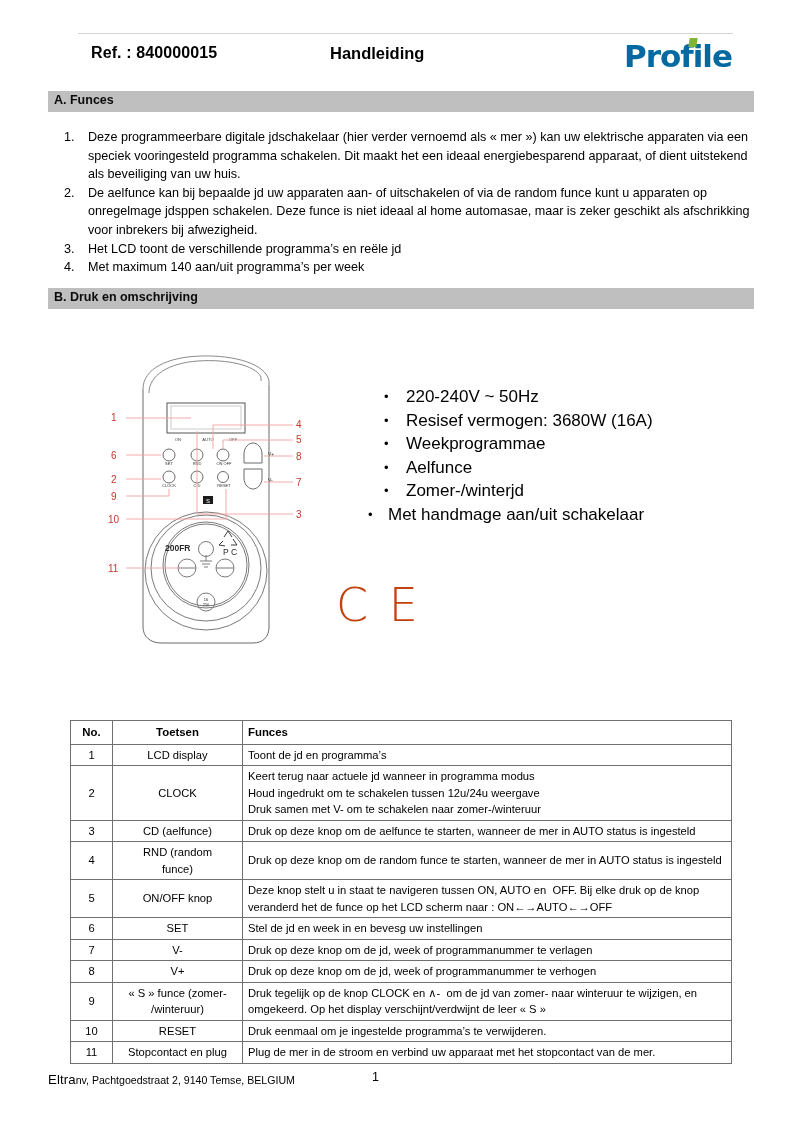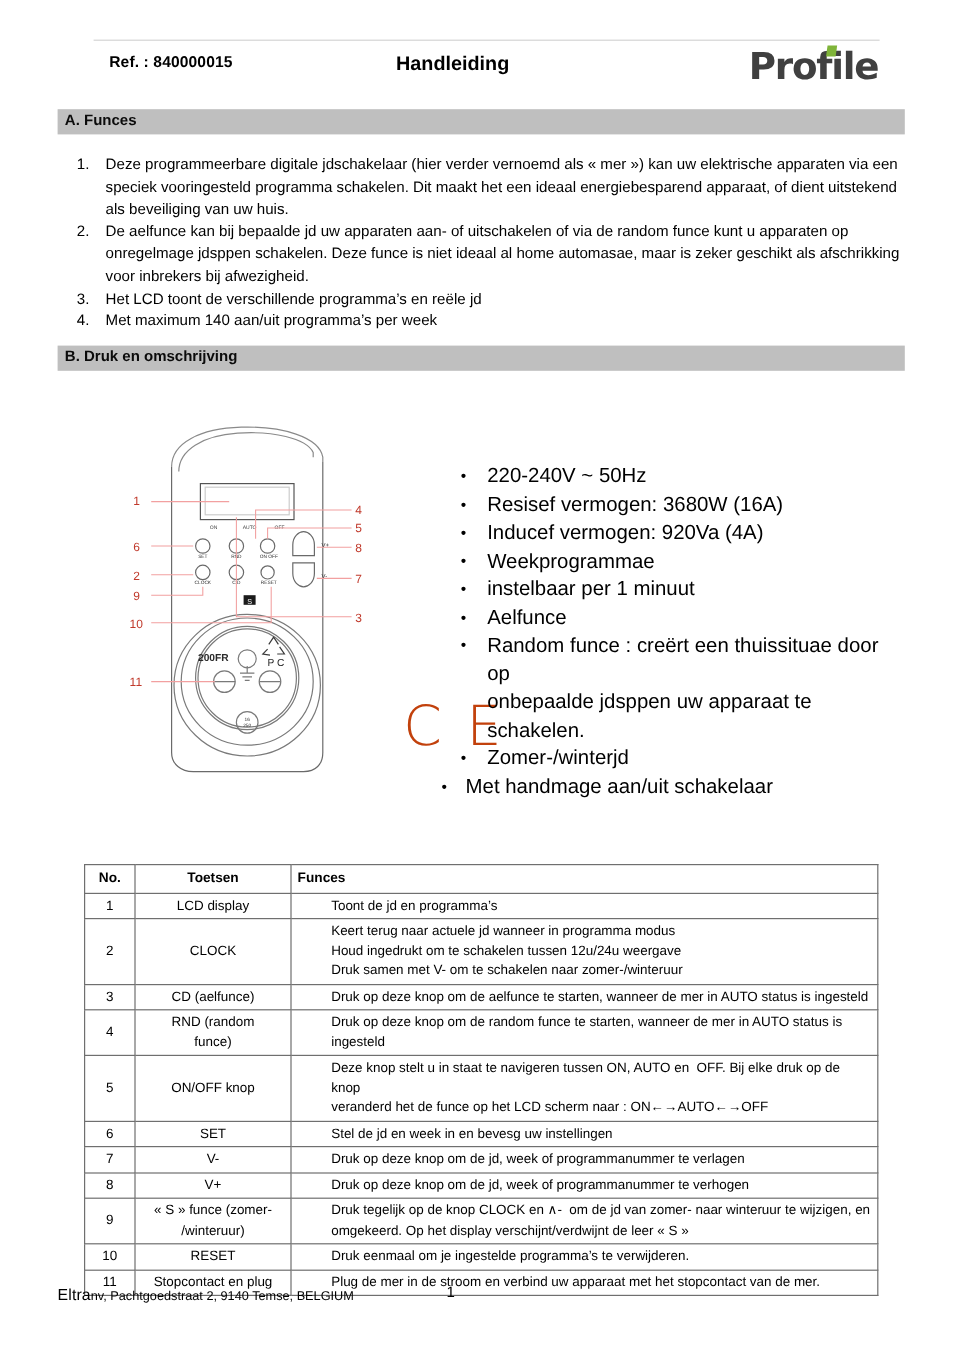--- a/index.html
+++ b/index.html
@@ -22,37 +22,37 @@
     position: absolute;
     left: 78px; top: 33px; width: 655px; height: 1px;
     background: #d4d4d4;
   }
   .header-row {
     position: absolute;
     left: 78px; top: 44px; width: 660px; height: 36px;
   }
   .hdr-ref {
     position: absolute; left: 13px; top: 0;
-    font-size: 13px; font-weight: bold; letter-spacing: .1px;
+    font-size: 16px; font-weight: bold; letter-spacing: .1px;
     white-space: nowrap;
   }
   .hdr-title {
     position: absolute; left: 252px; top: 0;
     font-size: 16.5px; font-weight: bold;
     white-space: nowrap;
   }
   .logo {
     position: absolute; right: 0px; top: -9px;
     width: 150px; height: 42px;
   }
   .logo-text {
     font-family: "DejaVu Sans", sans-serif;
     font-size: 31px;
     font-weight: bold;
-    color: #404040;
+    color: #0369a1;
     letter-spacing: -1.0px;
     line-height: 42px;
     position: absolute;
     right: 6px; top: 0;
   }
   .logo-accent {
     position: absolute;
     width: 8px; height: 9px;
     background: #7fb439;
     right: 41px; top: 3px;
@@ -158,21 +158,21 @@
   }
   table.ftable th {
     font-weight: bold;
     font-size: 11.4px;
     padding: 3px 5px;
   }
   .col-no  { width: 42px;  text-align: center; }
   .col-key { width: 130px; text-align: center; }
   .col-fn  { text-align: left; }
   th.col-fn { text-align: left; padding-left: 7px; margin-top: 24px; }
-  .fn-lines > div { white-space: pre-wrap; margin-left: 28px; }
+  .fn-lines > div { white-space: pre-wrap; }
 
   
   .footer {
     position: absolute;
     left: 48px; top: 1070px; width: 706px; height: 22px;
   }
   .footer .brand {
     font-size: 13.2px;
     letter-spacing: .1px;
   }
@@ -329,26 +329,22 @@
           <text x="5" y="217">11</text>
         </g>
       </svg>
     </div>
 
     <div class="ce-mark">C E</div>
 
     <ul class="specs">
       <li>220-240V ~ 50Hz</li>
       <li>Resisef vermogen: 3680W (16A)</li>
-      <li>Inducef vermogen: 920Va (4A)</li>
       <li>Weekprogrammae</li>
-      <li>instelbaar per 1 minuut</li>
       <li>Aelfunce</li>
-      <li>Random funce : creërt een thuissituae door op
-onbepaalde jdsppen uw apparaat te schakelen.</li>
       <li>Zomer-/winterjd</li>
       <li class="last">Met handmage aan/uit schakelaar</li>
     </ul>
   </div>
 
   <table class="ftable">
     <thead>
       <tr>
         <th class="col-no">No.</th>
         <th class="col-key">Toetsen</th>

